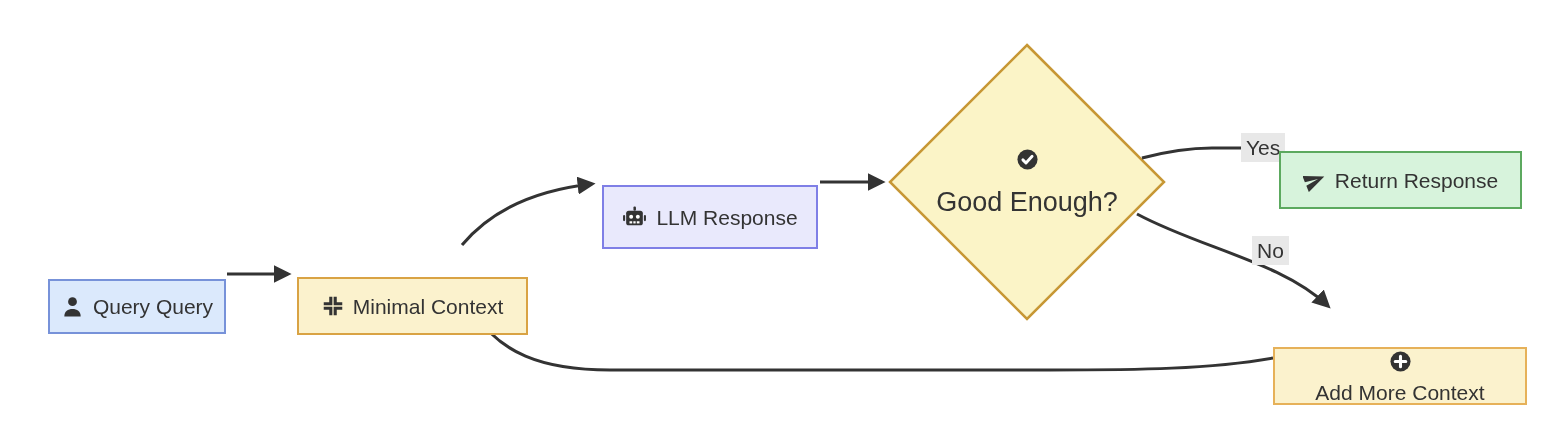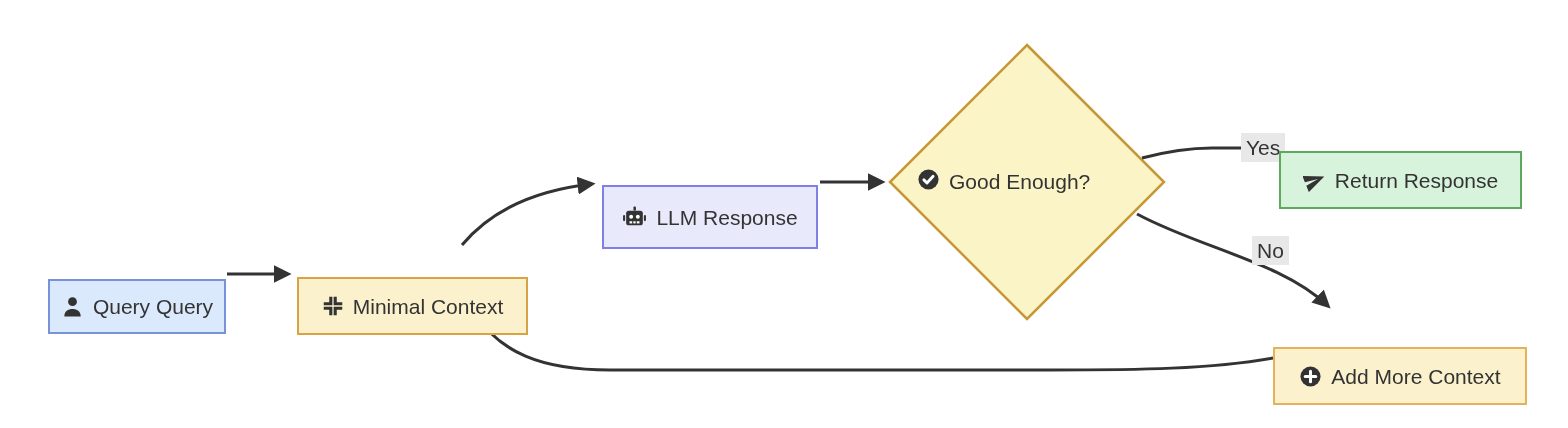--- a/index.html
+++ b/index.html
@@ -12,25 +12,25 @@
     position:absolute; display:flex; align-items:center; justify-content:center;
     gap:9px; font-size:21px; line-height:1; border:2px solid; box-sizing:border-box;
     white-space:nowrap;
     margin-top:32px;
   }
   .node .icon { display:flex; align-items:center; }
   .node-user-query     { left:48px;   top:247px; width:178px; height:55px; background:#dbe9fc; border-color:#7792d9; }
   .node-minimal-context{ left:297px;  top:245px; width:231px; height:58px; background:#fbf2cd; border-color:#d9a344; }
   .node-llm-response   { left:602px;  top:153px; width:216px; height:64px; background:#e9e9fc; border-color:#7f7fe6; }
   .node-return-response{ left:1279px; top:119px; width:243px; height:58px; background:#d7f3dc; border-color:#5ca95f; }
-  .node-add-more-context{ left:1273px; top:315px; width:254px; height:58px; background:#fbf2cd; border-color:#e6b159; }
+  .node-add-more-context{ left:1273px; top:315px; width:254px; height:58px; background:#fbf2cd; border-color:#e6b159;flex-direction:column; }
   .decision-label {
     position:absolute; left:917px; top:166px; width:220px; height:32px;
-    display:flex; align-items:center; justify-content:flex-start; gap:9px;
-    font-size:21px; white-space:nowrap;
+    display:flex; align-items:center; justify-content:center; gap:9px;
+    font-size:27px; white-space:nowrap;flex-direction:column;
   }
   .edge-label {
     position:absolute; background:#e8e8e8; padding:2px 5px; font-size:21px; line-height:1.2;
   }
   .edge-label-yes { left:1197px; top:133px;margin-left:44px; }
   .edge-label-no  { left:1252px; top:236px; }
 </style>
 </head>
 <body>
 

